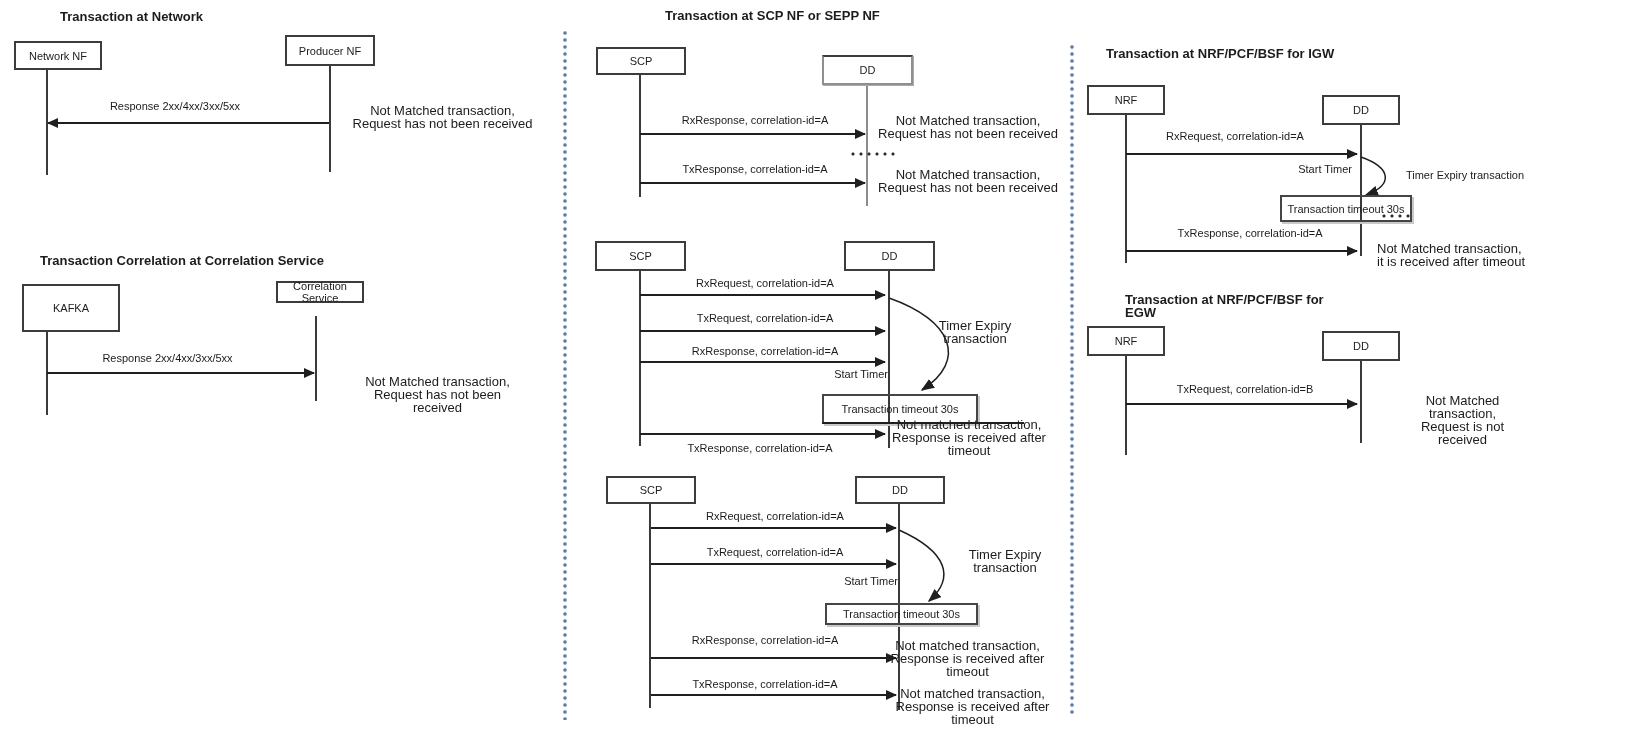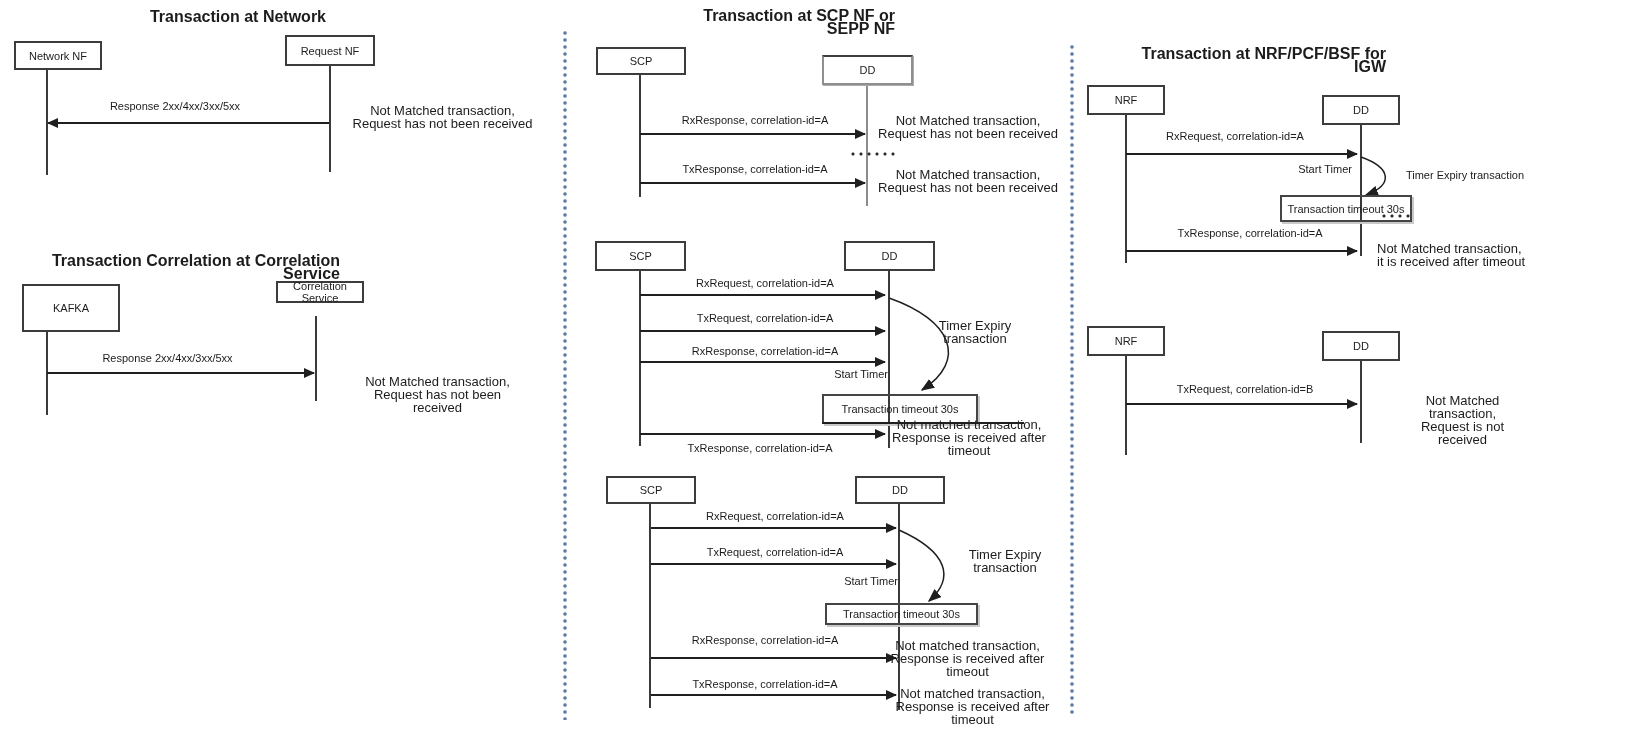--- a/index.html
+++ b/index.html
@@ -16,21 +16,21 @@
   .life.gray{background:#8c8c8c}
   .arrow{position:absolute;height:2px;background:#1f1f1f;z-index:2}
   .arrow.r::after{content:"";position:absolute;right:-1px;top:-4px;width:0;height:0;
         border-top:5px solid transparent;border-bottom:5px solid transparent;border-left:11px solid #1f1f1f}
   .arrow.l::before{content:"";position:absolute;left:-1px;top:-4px;width:0;height:0;
         border-top:5px solid transparent;border-bottom:5px solid transparent;border-right:11px solid #1f1f1f}
   .lbl{position:absolute;font-size:11px;white-space:nowrap;text-align:center;z-index:4}
   .lbl.rt{text-align:right}
   .note{position:absolute;font-size:13px;text-align:center;line-height:13px;white-space:pre-line;z-index:4}
   .note.la{text-align:left}
-  .title{position:absolute;font-size:16px;font-weight:bold;text-align:right;white-space:pre-line;
+  .title{position:absolute;font-size:13px;font-weight:bold;text-align:left;white-space:pre-line;
          line-height:13px;z-index:4}
   .vsep{position:absolute;width:4px;z-index:0;
         background-image:radial-gradient(circle at 2px 3px,#5d7ca6 1.2px,rgba(93,124,166,.35) 1.9px,transparent 2.3px);
         background-size:4px 7px;background-repeat:repeat-y}
   .hdots{position:absolute;height:4px;z-index:4;
         background-image:radial-gradient(circle at 2px 2px,#2c2c2c 1.3px,transparent 1.8px);
         background-size:8px 4px;background-repeat:repeat-x}
   .strike{position:absolute;height:2px;background:#1f1f1f;z-index:5}
   svg.overlay{position:absolute;left:0;top:0;z-index:2;pointer-events:none}
 </style>
@@ -48,21 +48,21 @@
         <path d="M0,0 L9,3.5 L0,7 z" fill="#1f1f1f"></path>
       </marker>
     </defs>
     <path d="M889,298 C952,320 968,360 922,390" fill="none" stroke="#1f1f1f" stroke-width="1.5" marker-end="url(#ah)"></path>
     <path d="M899,530 C948,552 955,578 929,601" fill="none" stroke="#1f1f1f" stroke-width="1.5" marker-end="url(#ah)"></path>
     <path d="M1361,157 C1392,168 1393,185 1366,195" fill="none" stroke="#1f1f1f" stroke-width="1.5" marker-end="url(#ah)"></path>
   </svg>
 
   <div class="title" style="left:60px;top:10px;width:266px">Transaction at Network</div>
   <div class="box" style="left:14px;top:41px;width:88px;height:29px">Network NF</div>
-  <div class="box" style="left:285px;top:35px;width:90px;height:31px">Request NF</div>
+  <div class="box" style="left:285px;top:35px;width:90px;height:31px">Producer NF</div>
   <div class="life" style="left:46px;top:70px;height:105px"></div>
   <div class="life" style="left:329px;top:66px;height:106px"></div>
   <div class="arrow l" style="left:48px;top:122px;width:281px"></div>
   <div class="lbl" style="left:90px;top:100px;width:170px">Response 2xx/4xx/3xx/5xx</div>
   <div class="note" style="left:350px;top:104px;width:185px">Not Matched transaction,
 Request has not been received</div>
 
   <div class="title" style="left:40px;top:254px;width:300px">Transaction Correlation at Correlation Service</div>
   <div class="box" style="left:22px;top:284px;width:98px;height:48px">KAFKA</div>
   <div class="box" style="left:276px;top:281px;width:88px;height:22px">Correlation
@@ -143,20 +143,22 @@
   <div class="lbl" style="left:1135px;top:130px;width:200px">RxRequest, correlation-id=A</div>
   <div class="lbl rt" style="left:1252px;top:163px;width:100px">Start Timer</div>
   <div class="lbl" style="left:1400px;top:169px;width:130px">Timer Expiry transaction</div>
   <div class="tbox" style="left:1280px;top:195px;width:132px;height:27px">Transaction timeout 30s</div>
   <div class="hdots" style="left:1382px;top:214px;width:32px"></div>
   <div class="arrow r" style="left:1126px;top:250px;width:231px"></div>
   <div class="lbl" style="left:1150px;top:227px;width:200px">TxResponse, correlation-id=A</div>
   <div class="note la" style="left:1377px;top:242px;width:160px">Not Matched transaction,
 it is received after timeout</div>
 
+  <div class="title" style="left:1125px;top:293px;width:260px">Transaction at NRF/PCF/BSF for
+EGW</div>
   <div class="box" style="left:1087px;top:326px;width:78px;height:30px">NRF</div>
   <div class="box" style="left:1322px;top:331px;width:78px;height:30px">DD</div>
   <div class="life" style="left:1125px;top:356px;height:99px"></div>
   <div class="life" style="left:1360px;top:361px;height:82px"></div>
   <div class="arrow r" style="left:1126px;top:403px;width:231px"></div>
   <div class="lbl" style="left:1140px;top:383px;width:210px">TxRequest, correlation-id=B</div>
   <div class="note" style="left:1395px;top:394px;width:135px">Not Matched transaction,
 Request is not received</div>
 
 </div>

